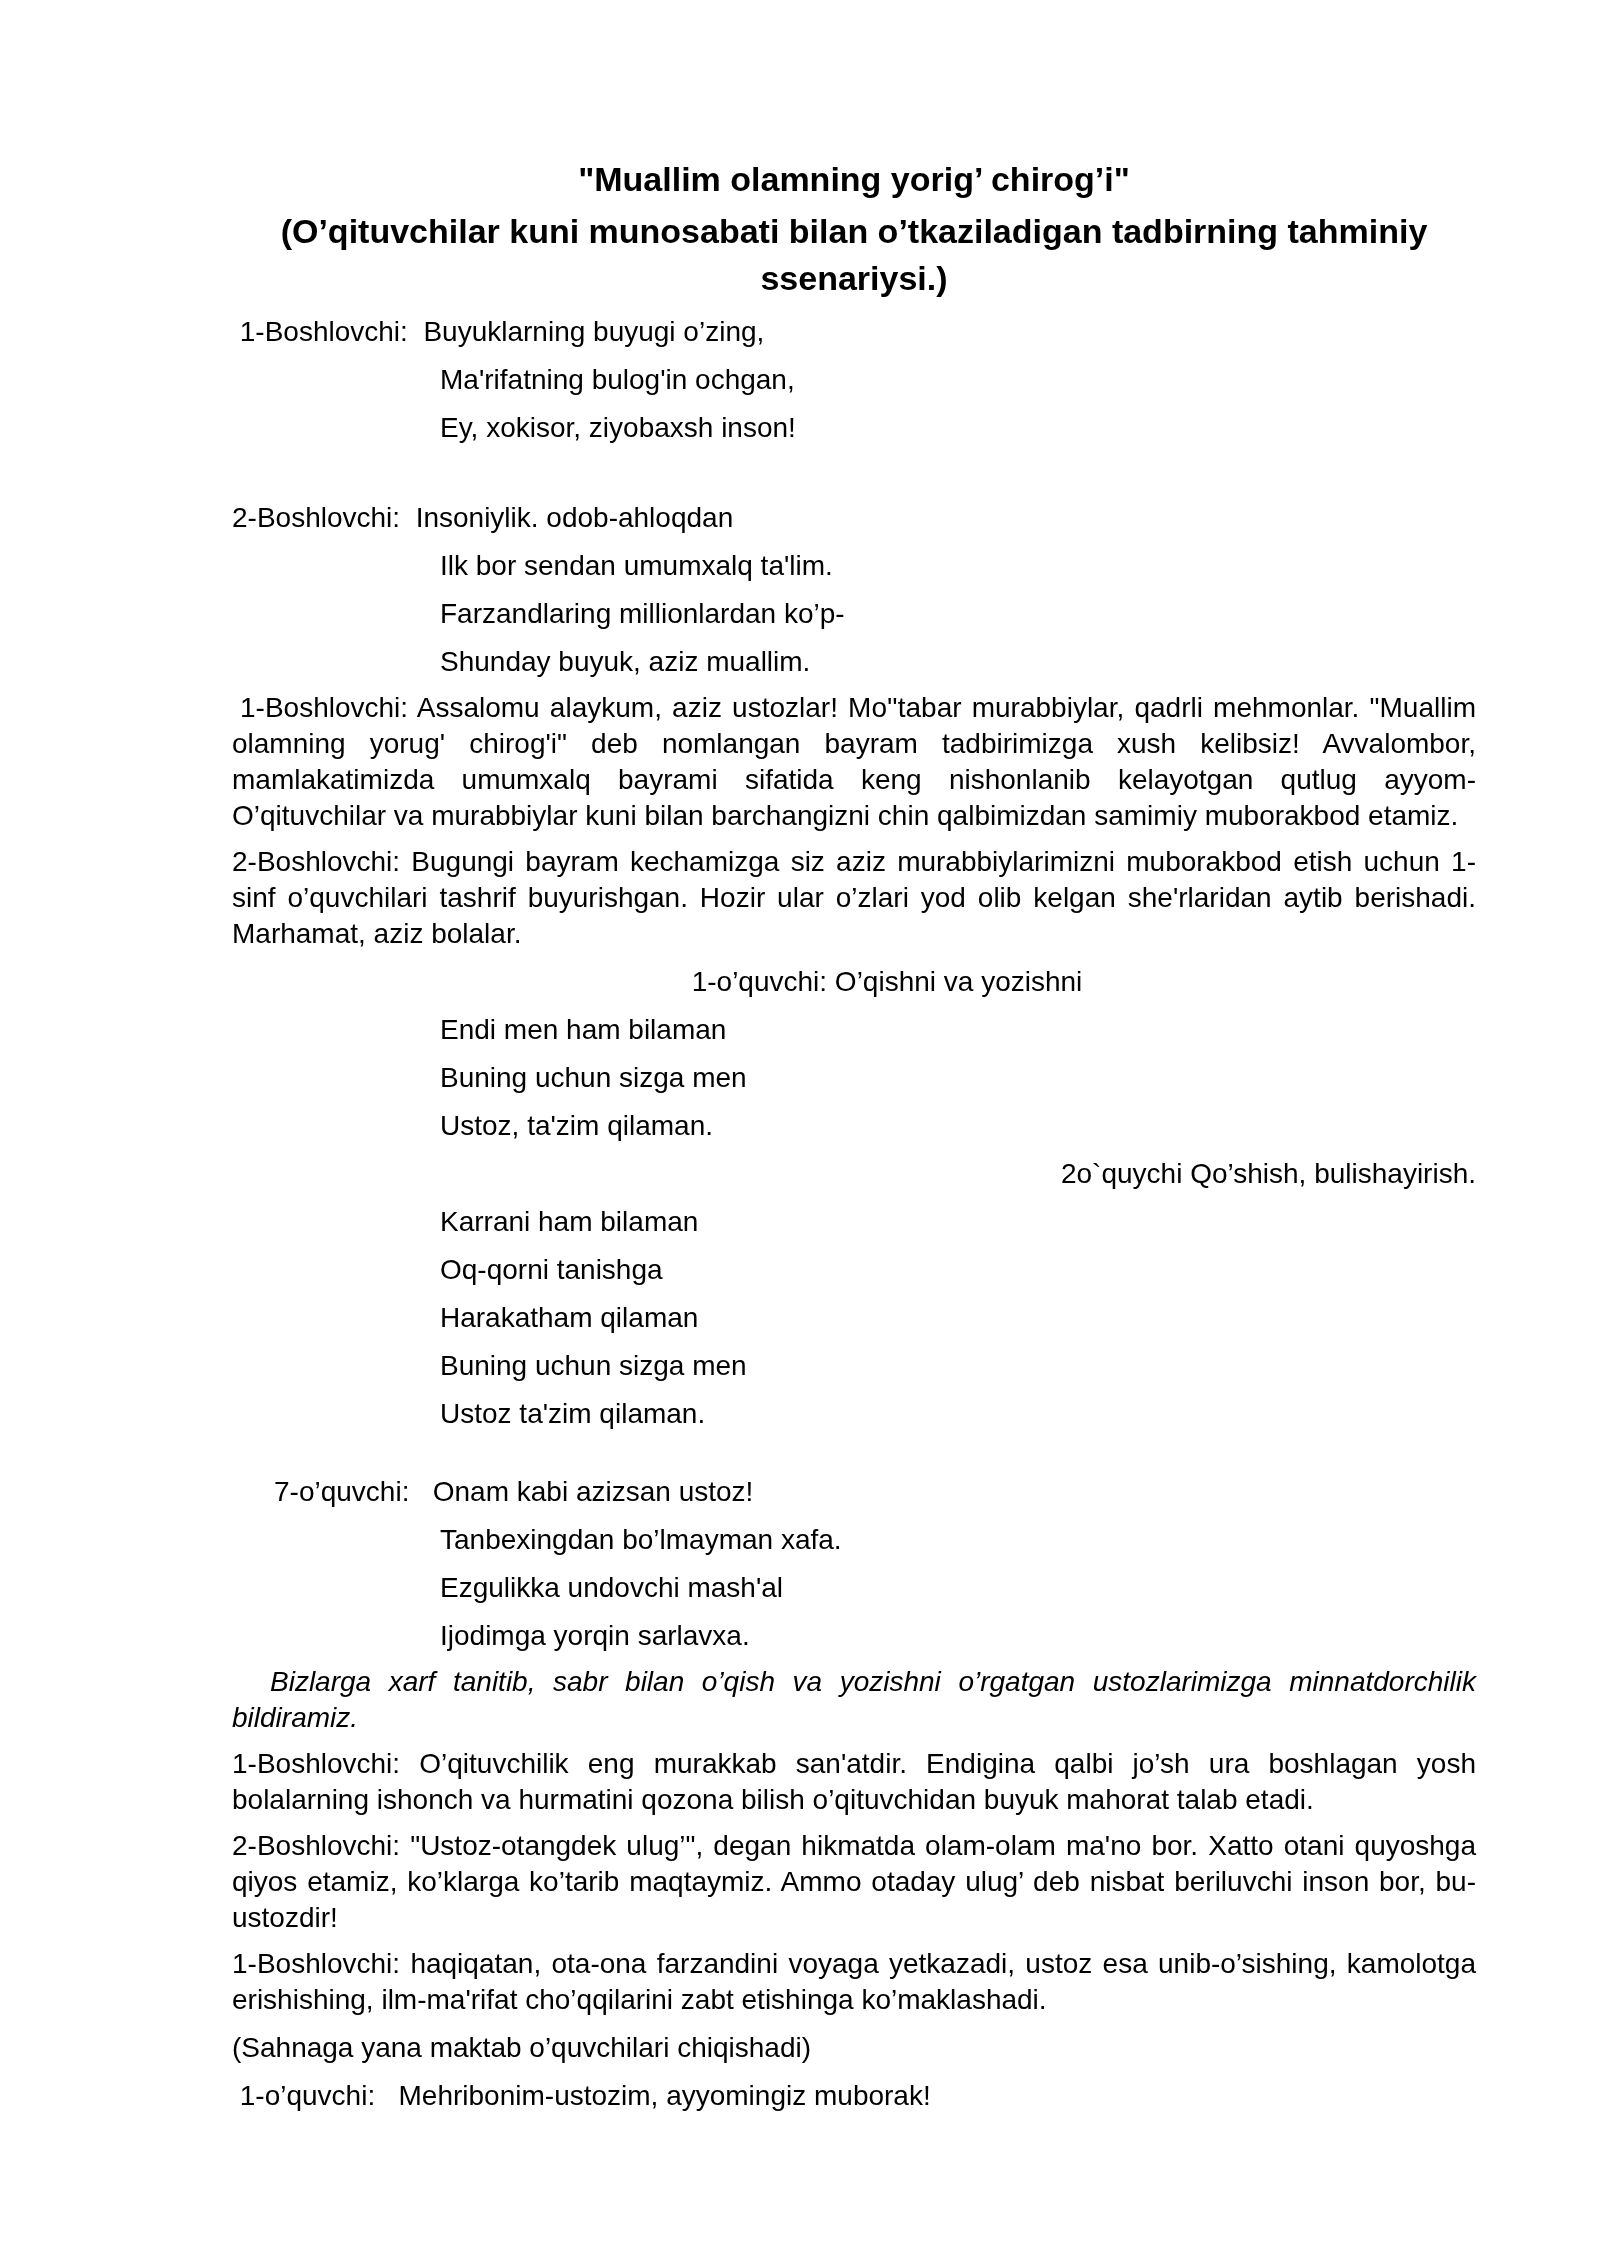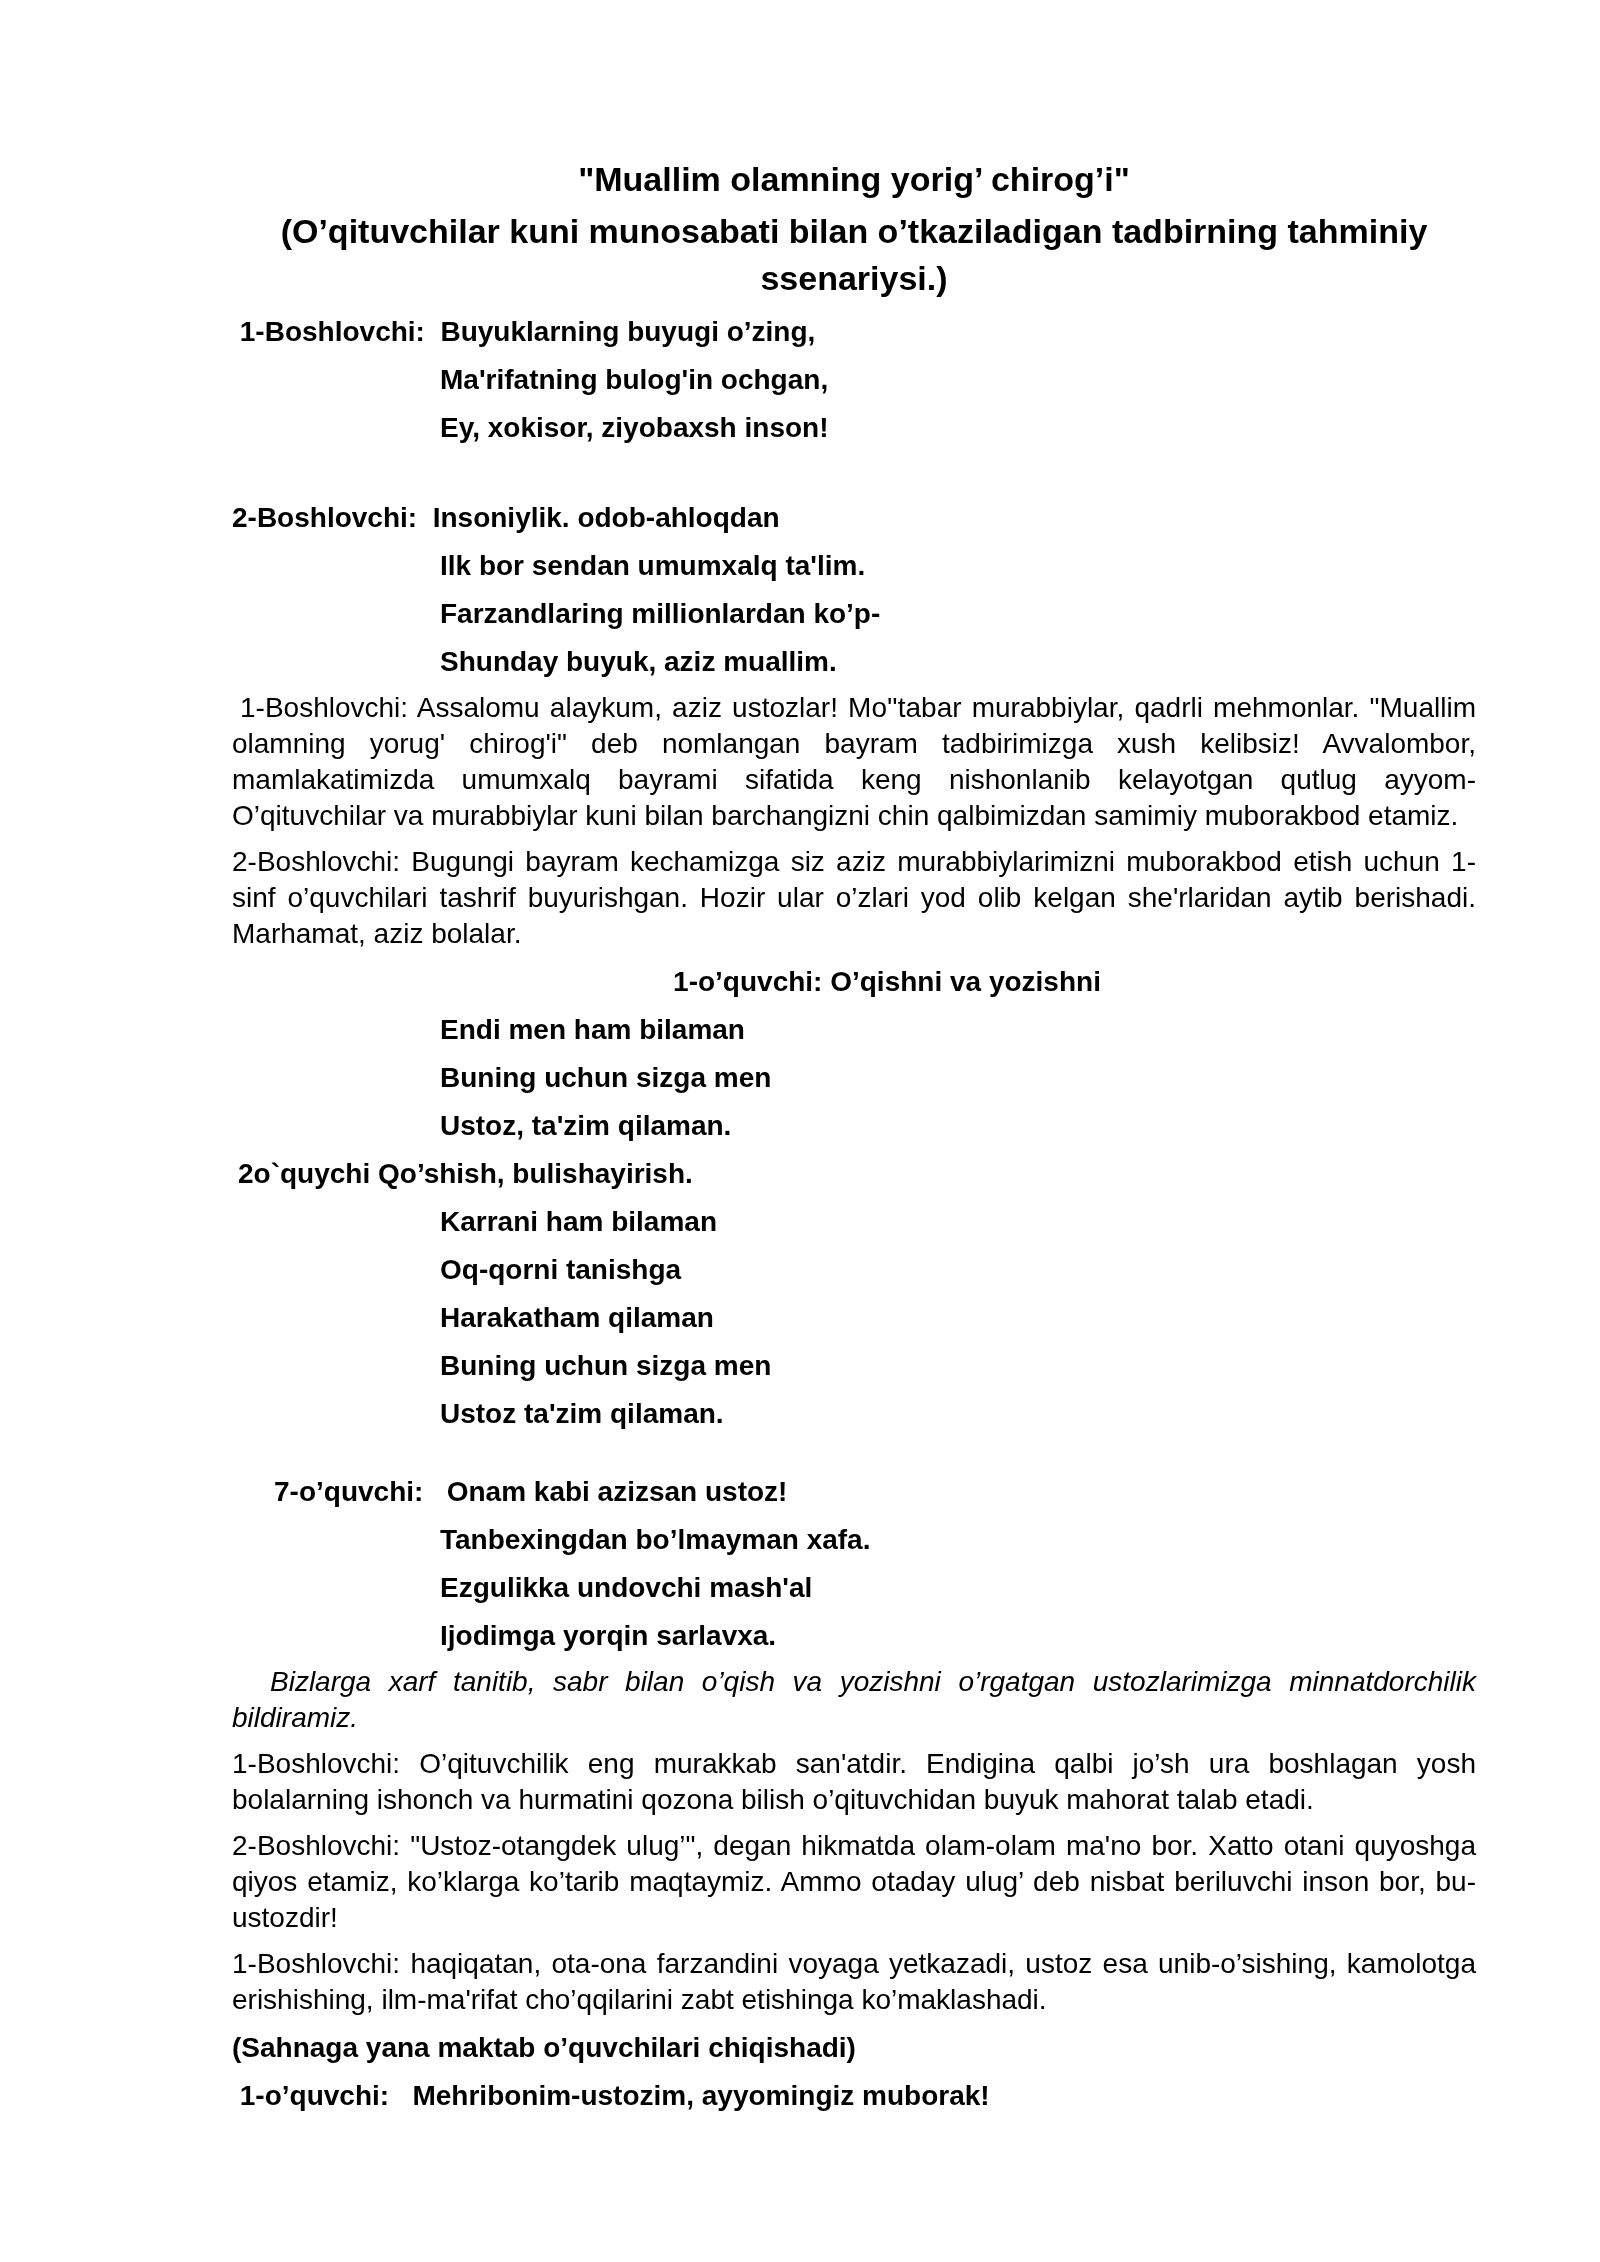--- a/index.html
+++ b/index.html
@@ -23,26 +23,25 @@
     text-align: center;
     white-space: normal;
   }
   .title.l1 { margin: 0 0 5px 0; }
   .title.l2 { margin: 0 0 12px 0; }
   .line {
     font-size: 28px;
     line-height: 36px;
     margin: 12px 0 10px 0;
     white-space: pre-wrap;
-    font-weight: bold;
   }
   .verse  { margin-left: 208px; }
   .ind-p1 { margin-left: 66px; text-align: center; }  
   .ind-p3 { margin-left: 42px; }  
-  .ind-sm { margin-left: 6px; }   
+  .ind-sm { margin-left: 6px; text-align: right; }   
   .para {
     font-size: 28px;
     line-height: 36px;
     text-align: justify;
     margin: 0 0 10px 0;
   }
   .ti-8  { text-indent: 8px; }
   .ti-38 { text-indent: 38px; font-style: italic; }
   .center { text-align: left; }
   .spacer-a { height: 32px; }

